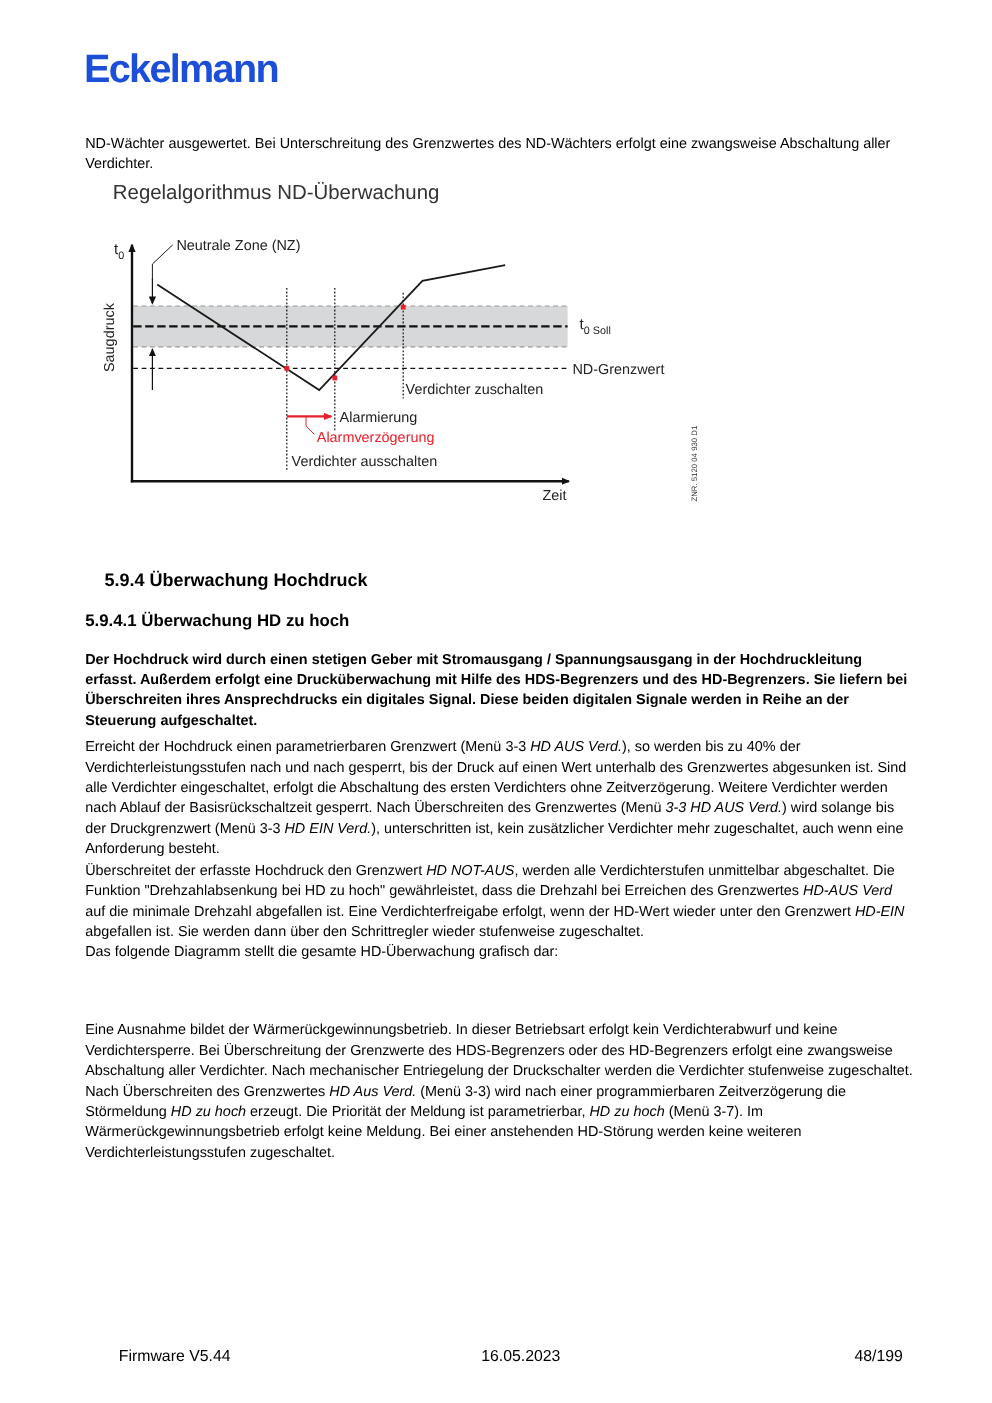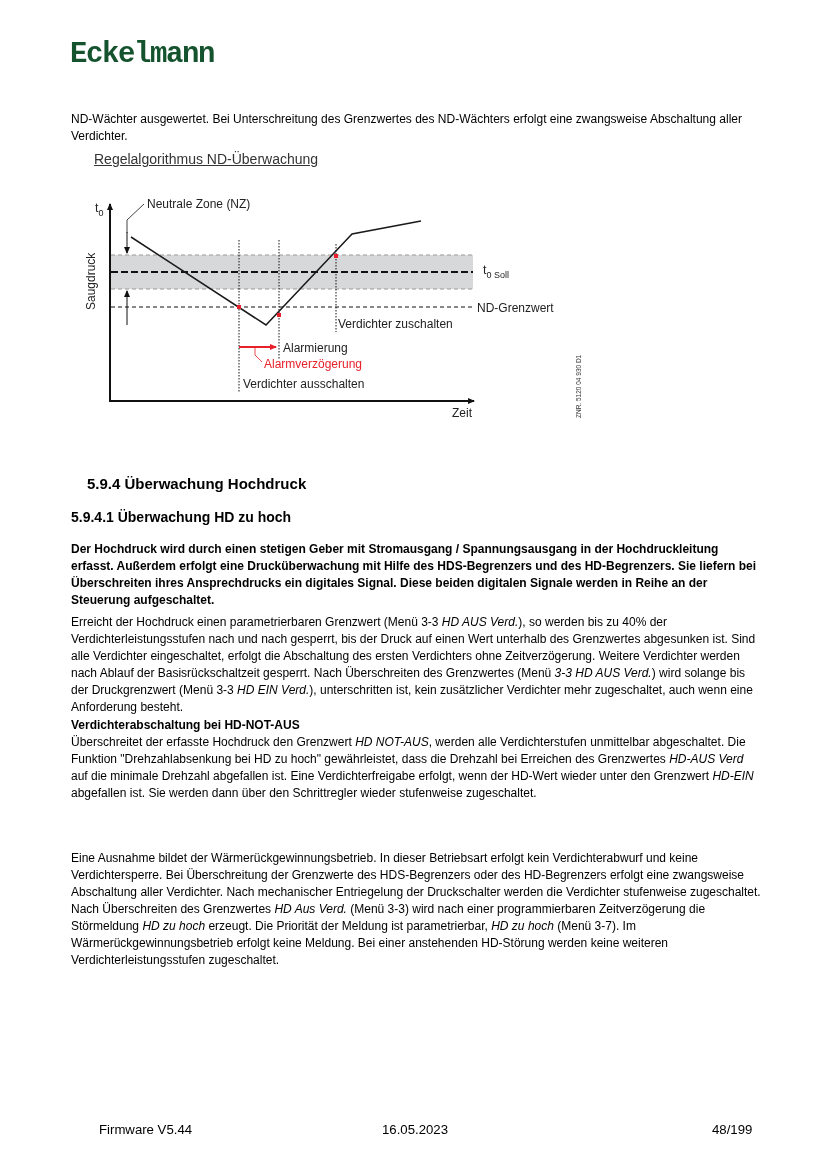--- a/index.html
+++ b/index.html
@@ -2,30 +2,30 @@
 <html><head>
   <meta charset="utf-8">
   <style>
     html, body { margin: 0; padding: 0; background: #ffffff; }
     body {
       width: 827px; height: 1169px; position: relative; overflow: hidden;
       font-family: "Liberation Sans", sans-serif; color: #000;
     }
     .logo {
       position: absolute; left: 70px; top: 38px;
-      font-family: Liberation Mono, monospace; font-weight: bold;
-      font-size: 29px; letter-spacing: -1.4px; color: #14532d;
+      font-family: Liberation Sans, sans-serif; font-weight: bold;
+      font-size: 33px; letter-spacing: -1.4px; color: #1d4ed8;
     }
     .para {
       position: absolute; left: 71px; width: 690px;
       font-size: 12px; line-height: 17px; margin: 0;
     }
     .caption {
       position: absolute; left: 94px; top: 151px;
-      font-size: 14px; color: #333; text-decoration: underline;
+      font-size: 17px; color: #333;
     }
     .h2 { position: absolute; left: 71px; top: 459px; font-size: 15px; font-weight: bold; margin: 16px; }
     .h3 { position: absolute; left: 71px; top: 509px; font-size: 14px; font-weight: bold; margin: 0; }
     .bold { font-weight: bold; }
     .diagram { position: absolute; left: 0; top: 0; }
     .footer {
       position: absolute; top: 1122px; font-size: 13.2px;
     }
     svg text { font-family: "Liberation Sans", sans-serif; }
   </style>
@@ -91,21 +91,21 @@
 </svg>
 
 <h2 class="h2">5.9.4  Überwachung Hochdruck</h2>
 <h3 class="h3">5.9.4.1  Überwachung HD zu hoch</h3>
 
 <p class="para" style="top:541px;font-weight:bold;">Der Hochdruck wird durch einen stetigen Geber mit Stromausgang / Spannungsausgang in der Hochdruckleitung erfasst. Außerdem erfolgt eine Drucküberwachung mit Hilfe des HDS-Begrenzers und des HD-Begrenzers. Sie liefern bei Überschreiten ihres Ansprechdrucks ein digitales Signal. Diese beiden digitalen Signale werden in Reihe an der Steuerung aufgeschaltet.</p>
 
 <p class="para" style="top:614px;"><span>Erreicht der Hochdruck einen parametrierbaren Grenzwert (Menü 3-3 </span><i>HD AUS Verd.</i><span>), so werden bis zu 40% der Verdichterleistungsstufen nach und nach gesperrt, bis der Druck auf einen Wert unterhalb des Grenzwertes abgesunken ist. Sind alle Verdichter eingeschaltet, erfolgt die Abschaltung des ersten Verdichters ohne Zeitverzögerung. Weitere Verdichter werden nach Ablauf der Basisrückschaltzeit gesperrt. Nach Überschreiten des Grenzwertes (Menü </span><i>3-3 HD AUS Verd.</i><span>) wird solange bis der Druckgrenzwert (Menü 3-3 </span><i>HD EIN Verd.</i><span>), unterschritten ist, kein zusätzlicher Verdichter mehr zugeschaltet, auch wenn eine Anforderung besteht.</span></p>
 
 <div class="para" style="top:717px;">
-  <div class="bold">Verdichterabschaltung bei HD-NOT-AUS</div>
   <div><span>Überschreitet der erfasste Hochdruck den Grenzwert </span><i>HD NOT-AUS</i><span>, werden alle Verdichterstufen unmittelbar abgeschaltet. Die Funktion "Drehzahlabsenkung bei HD zu hoch" gewährleistet, dass die Drehzahl bei Erreichen des Grenzwertes </span><i>HD-AUS Verd</i><span> auf die minimale Drehzahl abgefallen ist. Eine Verdichterfreigabe erfolgt, wenn der HD-Wert wieder unter den Grenzwert </span><i>HD-EIN</i><span> abgefallen ist. Sie werden dann über den Schrittregler wieder stufenweise zugeschaltet.</span></div>
+  <div>Das folgende Diagramm stellt die gesamte HD-Überwachung grafisch dar:</div>
 </div>
 
 <p class="para" style="top:850px;"><span>Eine Ausnahme bildet der Wärmerückgewinnungsbetrieb. In dieser Betriebsart erfolgt kein Verdichterabwurf und keine Verdichtersperre. Bei Überschreitung der Grenzwerte des HDS-Begrenzers oder des HD-Begrenzers erfolgt eine zwangsweise Abschaltung aller Verdichter. Nach mechanischer Entriegelung der Druckschalter werden die Verdichter stufenweise zugeschaltet. Nach Überschreiten des Grenzwertes </span><i>HD Aus Verd.</i><span> (Menü 3-3) wird nach einer programmierbaren Zeitverzögerung die Störmeldung </span><i>HD zu hoch</i><span> erzeugt. Die Priorität der Meldung ist parametrierbar, </span><i>HD zu hoch</i><span> (Menü 3-7). Im Wärmerückgewinnungsbetrieb erfolgt keine Meldung. Bei einer anstehenden HD-Störung werden keine weiteren Verdichterleistungsstufen zugeschaltet.</span></p>
 
 <div class="footer" style="left:71px;margin-left:28px;">Firmware V5.44</div>
-<div class="footer" style="left:382px;text-align:right;">16.05.2023</div>
+<div class="footer" style="left:401px;text-align:right;">16.05.2023</div>
 <div class="footer" style="left:712px;">48/199</div>
 
 </body></html>

